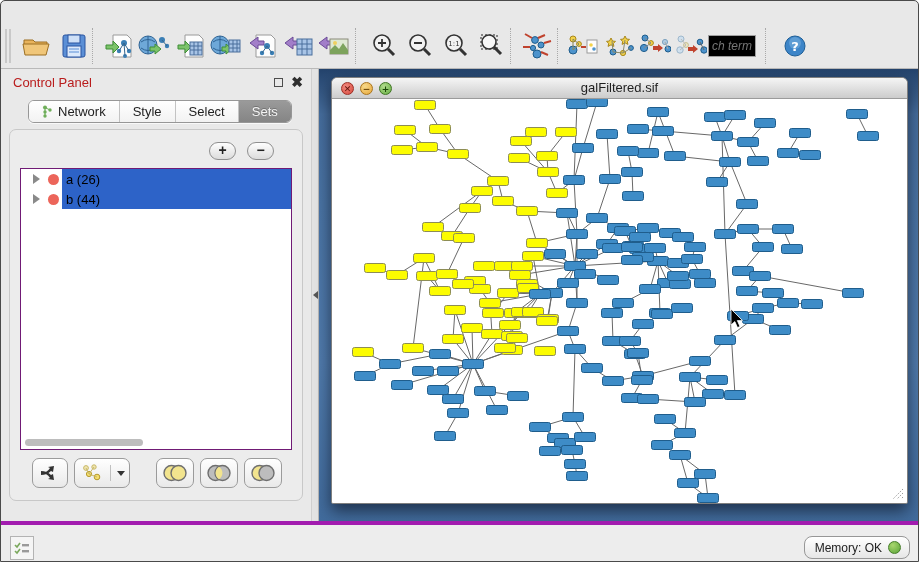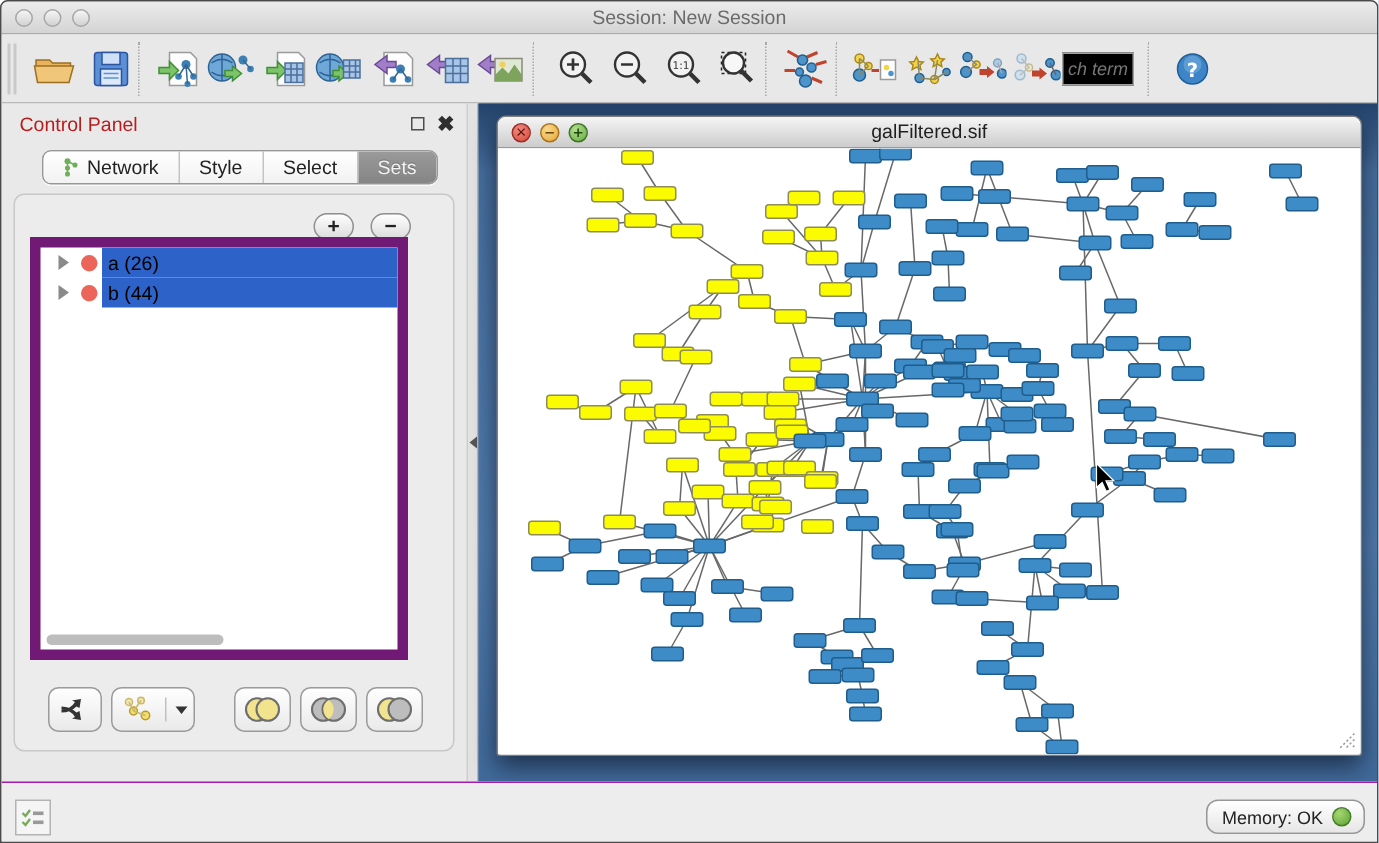--- a/index.html
+++ b/index.html
@@ -51,22 +51,22 @@
   .tab:last-child { border-right:none; }
   .tab.active { background:linear-gradient(#9a9a9a,#858585); color:#f3f3f3;
     text-shadow:0 -1px 0 rgba(0,0,0,.25); }
   .cp-body { position:absolute; top:60px; left:8px; width:294px; height:372px;
     background:#ececec; border:1px solid #c8c8c8; border-radius:7px; }
   .pm-btn { position:absolute; top:12px; width:27px; height:18px; border:1px solid #8f8f8f;
     border-radius:9px; background:linear-gradient(#fefefe,#dcdcdc);
     font-weight:bold; font-size:14px; line-height:15px; text-align:center; color:#222; }
   .pm-plus { right:66px; }
   .pm-minus { right:28px; }
-  .set-list { position:absolute; top:28px; left:10px; width:252px; height:282px;
-    background:#fff; border:7px solid #701a75; overflow:hidden; }
+  .set-list { position:absolute; top:38px; left:10px; width:272px; height:282px;
+    background:#fff; border:1px solid #701a75; overflow:hidden; }
   .set-row { position:relative; height:20px; display:flex; align-items:center; }
   .row-caret { width:0; height:0; margin-left:12px;
     border-left:7px solid #8a8a8a; border-top:5px solid transparent; border-bottom:5px solid transparent; }
   .row-dot { width:11px; height:11px; border-radius:50%; background:#ec655a; margin-left:8px; }
   .row-sel { position:absolute; left:41px; right:0; top:0; bottom:0; background:#2d63c8; }
   .row-label { position:relative; margin-left:7px; color:#000; font-size:13px; z-index:1; }
   .hscroll { position:absolute; left:4px; bottom:3px; width:118px; height:7px;
     background:#bdbdbd; border-radius:4px; }
   .cp-actions { position:absolute; bottom:10px; left:10px; right:10px; height:32px; }
   .act-btn { position:absolute; top:0; height:30px; border:1px solid #9b9b9b; border-radius:7px;
@@ -88,42 +88,34 @@
   .lights { position:absolute; left:9px; top:4px; display:flex; gap:6px; }
   .light { width:13px; height:13px; border-radius:50%; font:bold 9px/12px "DejaVu Sans",sans-serif;
     text-align:center; }
   .light.red    { background:radial-gradient(circle at 35% 30%,#f0887e,#d84a3e); border:1px solid #9c2f25; color:#5e130b;}
   .light.yellow { background:radial-gradient(circle at 35% 30%,#f7d98b,#e8a83a); border:1px solid #a9741d; color:#6b4708;}
   .light.green  { background:radial-gradient(circle at 35% 30%,#b1dc8c,#66ad43); border:1px solid #3f7523; color:#1d4a0a;}
   .net-canvas { position:relative; width:575px; height:404px; background:#fff; overflow:hidden;
     border-radius:0 0 2px 2px; }
   
   .statusbar { position:absolute; top:520px; left:0; right:0; height:42px;
-    background:#ededed; border-top:1px solid #a21caf; }
+    background:#ededed; border-top:4px solid #a21caf; }
   .task-btn { position:absolute; left:9px; top:11px; width:24px; height:24px;
     background:#f5f5f5; border:1px solid #b3b3b3; display:flex; align-items:center; justify-content:center; }
   .memory-btn { position:absolute; right:8px; top:11px; height:23px; padding:0 8px 0 10px;
     border:1px solid #979797; border-radius:8px; background:linear-gradient(#ffffff,#e6e6e6);
     display:flex; align-items:center; gap:6px; font-size:12px; color:#222; }
   .mem-dot { width:13px; height:13px; border-radius:50%;
     background:radial-gradient(circle at 35% 30%,#a8d66f,#5aa437); border:1px solid #457d28; }
 </style>
 </head>
 <body>
 
 <div id="app">
 
-  <div class="titlebar">
-    <div class="traffic">
-      <div class="dot"></div>
-      <div class="dot"></div>
-      <div class="dot"></div>
-    </div>
-    <div class="win-title">Session: New Session</div>
-  </div>
 
   <div class="toolbar">
     <div class="grip"></div>
 
     <div class="tb-btn">
       <svg width="30" height="26" viewBox="0 0 30 26">
         <path d="M3 7 h9 l2 2 h12 v3 H3z" fill="#e8b35c" stroke="#9c6f23"></path>
         <path d="M2 11 h26 l-3 11 H4z" fill="#f0c679" stroke="#9c6f23"></path>
       </svg>
     </div>

